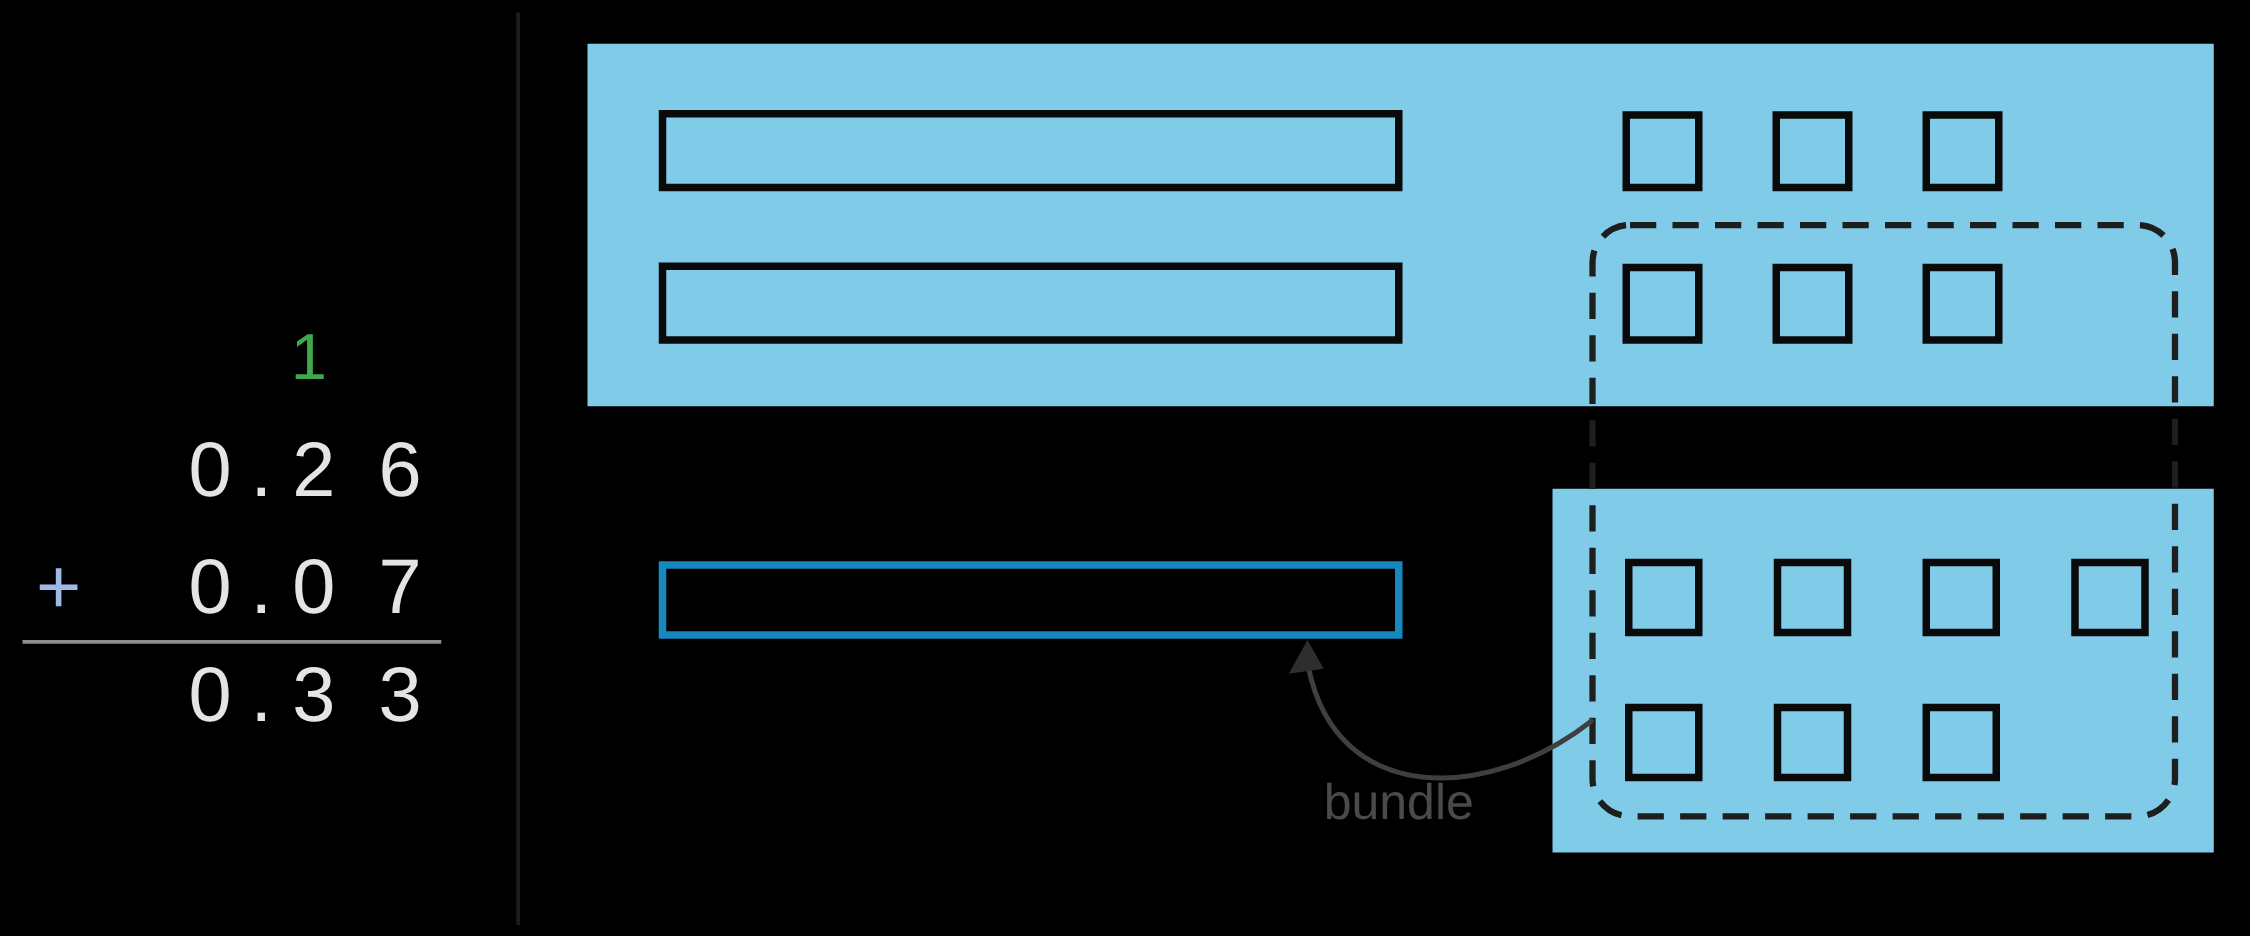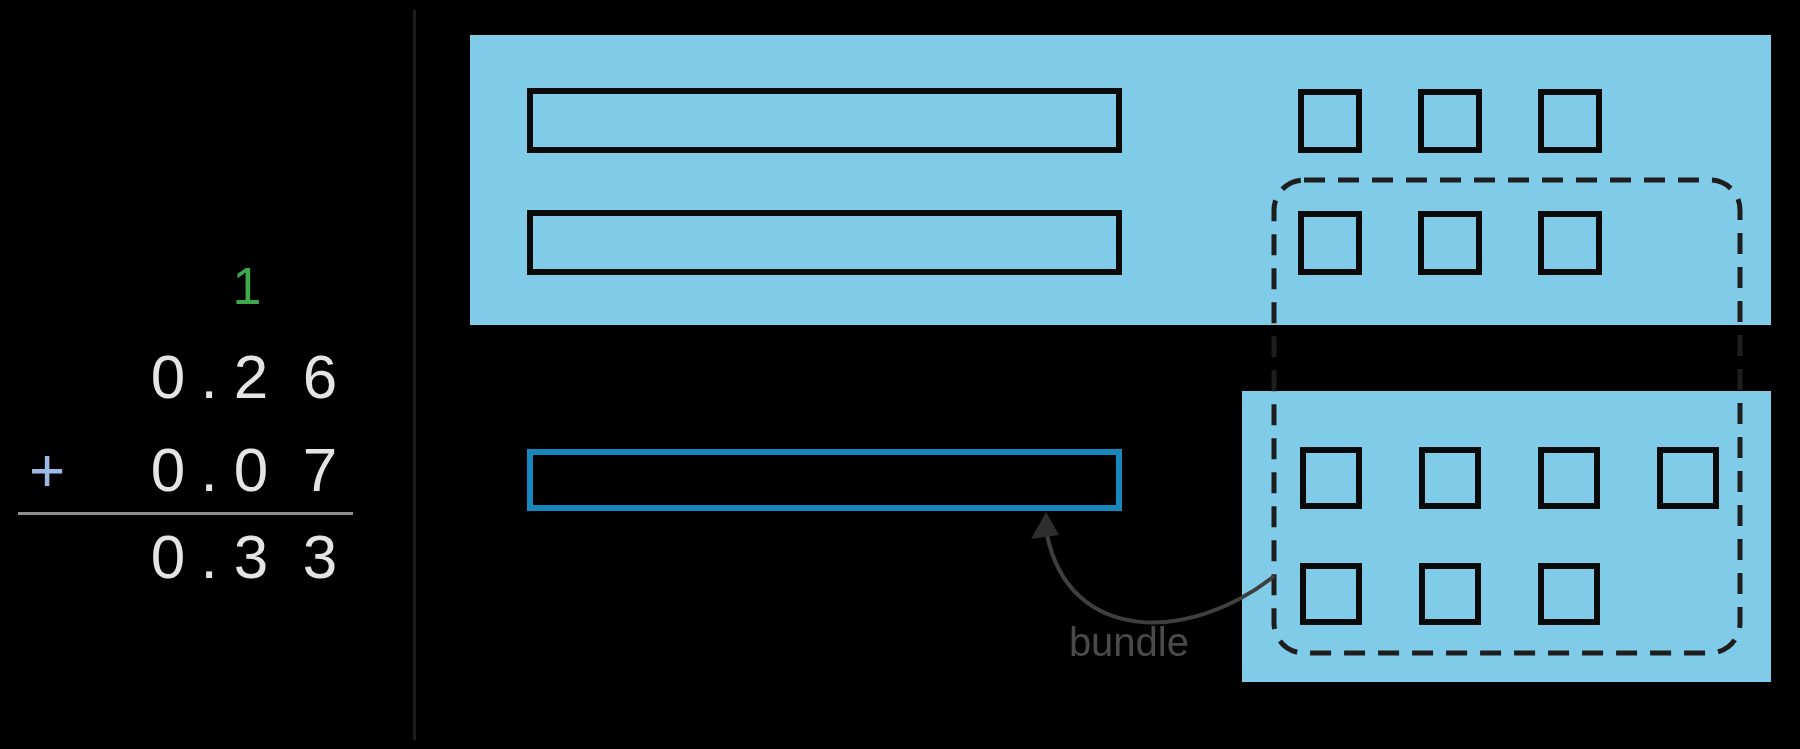--- a/index.html
+++ b/index.html
@@ -39,21 +39,21 @@
   .sq64{width:64px;height:64px;} .sq62{width:62px;height:62px;}
 
   .bundle-bar{position:absolute;left:527px;top:449px;width:595px;height:62px;
       border:6px solid var(--bundle-outline,#1787c0);box-sizing:border-box;background:transparent;}
 
   .overlay{position:absolute;left:0;top:0;width:1800px;height:749px;pointer-events:none;}
   .dash-rect{fill:none;stroke:var(--dash,#1e1e1e);stroke-width:5;stroke-dasharray:21 13;}
   .arrow-path{fill:none;stroke:var(--arrow,#3f3f3f);stroke-width:4;stroke-linecap:round;}
   .arrow-head{fill:var(--arrow-head,#2e2e2e);stroke:none;}
 
-  .bundle-label{position:absolute;left:1049px;top:620px;width:140px;text-align:right;
+  .bundle-label{position:absolute;left:1049px;top:620px;width:140px;text-align:center;
       font-size:40px;line-height:44px;color:var(--bundle-label,#4a4a4a);}
 </style>
 </head>
 <body>
 
 <div class="stage" style="--background: #000000; --panel-blue: #80cbe8; --bundle-outline: #1787c0; --carry-green: #3fa84c; --digit: #e4e4e4; --plus-sign: #9db9e6; --sum-line: #8f8f8f; --shape-border: #0a0a0a; --dash: #1e1e1e; --arrow: #3f3f3f; --arrow-head: #2e2e2e; --bundle-label: #4a4a4a; --divider: #1c1c1c;">
 
   <div class="divider"></div>
 
   <div class="math">

